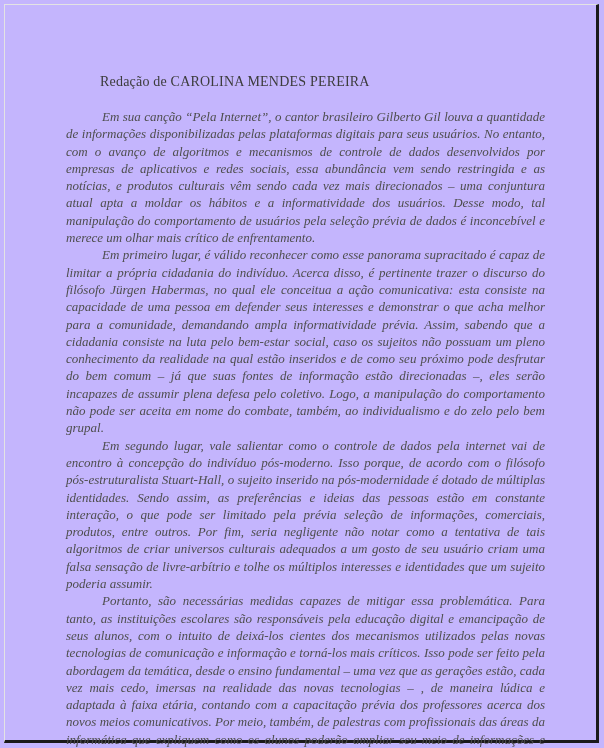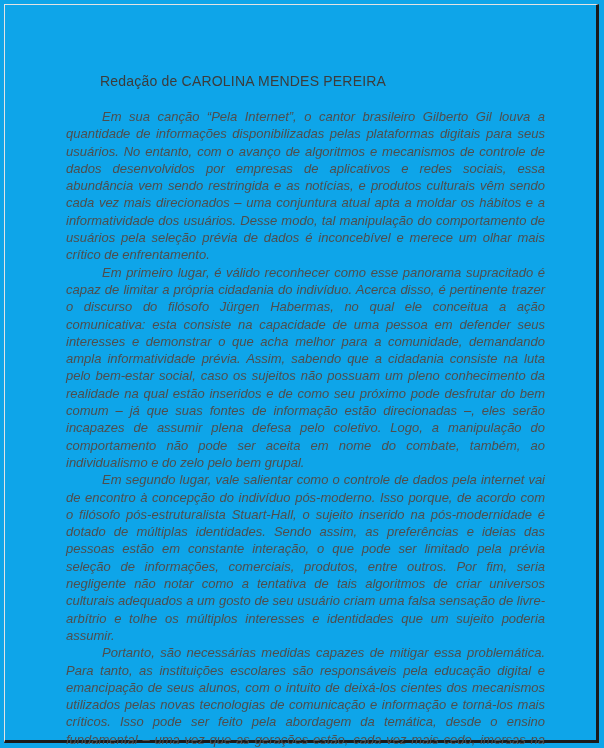--- a/index.html
+++ b/index.html
@@ -4,23 +4,23 @@
 <style>
   html, body {
     margin: 0;
     padding: 0;
     background: #ffffff;
   }
   .canvas {
     position: relative;
     width: 604px;
     height: 748px;
-    background: #0ea5e9;
+    background: #c4b5fd;
     overflow: hidden;
-    font-family: Liberation Sans, sans-serif;
+    font-family: Liberation Serif, serif;
   }
   .frame {
     position: absolute;
     left: 4px;
     top: 4px;
     right: 5px;
     bottom: 5px;
     border-top: 1px solid #e3e3e3;
     border-left: 1px solid #e3e3e3;
     border-right: 3px solid #1a1a1a;

